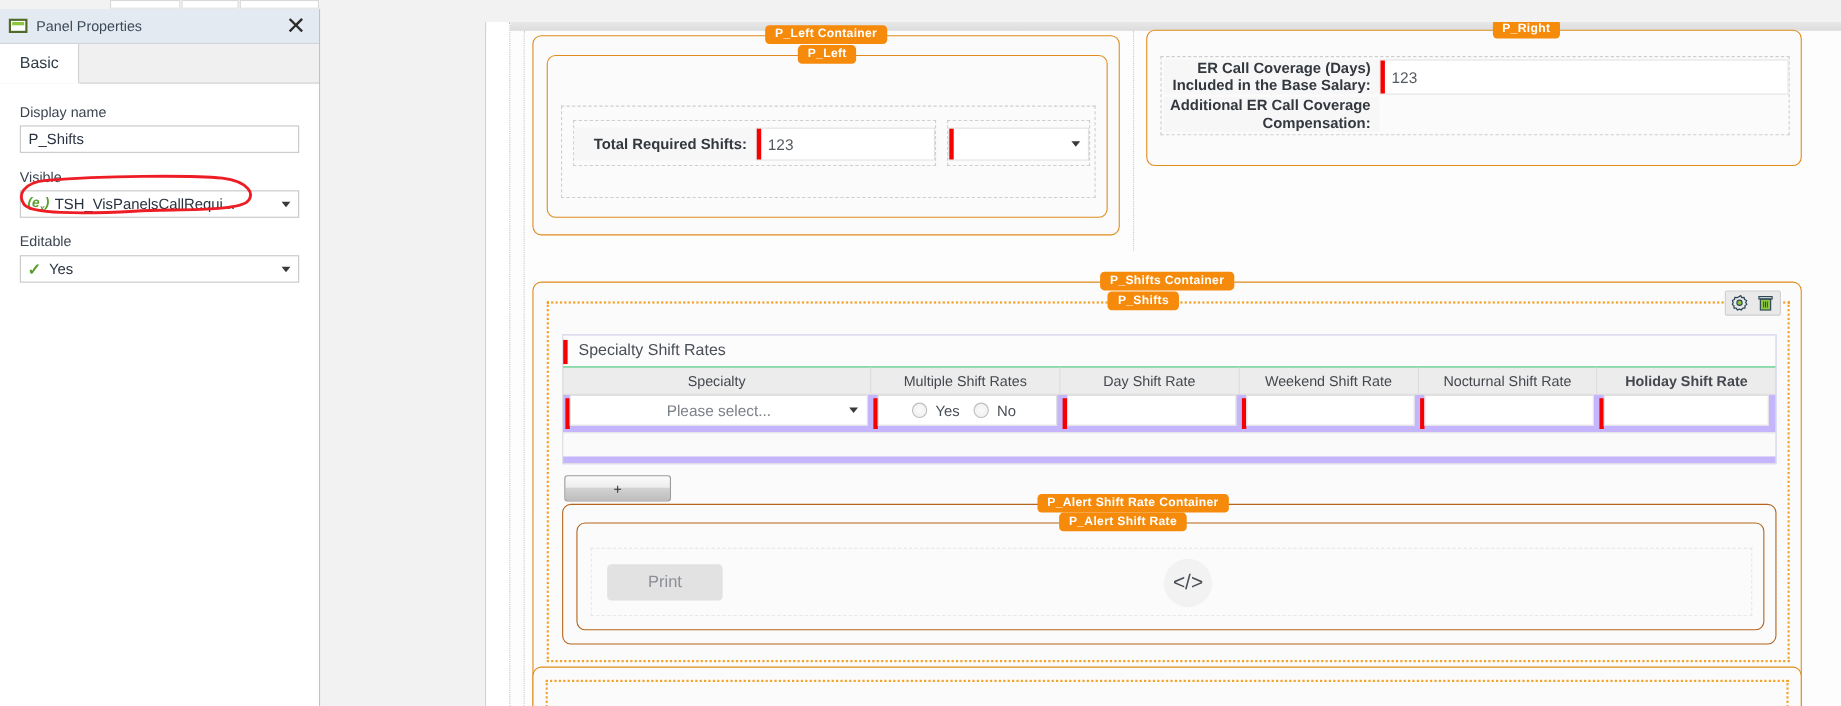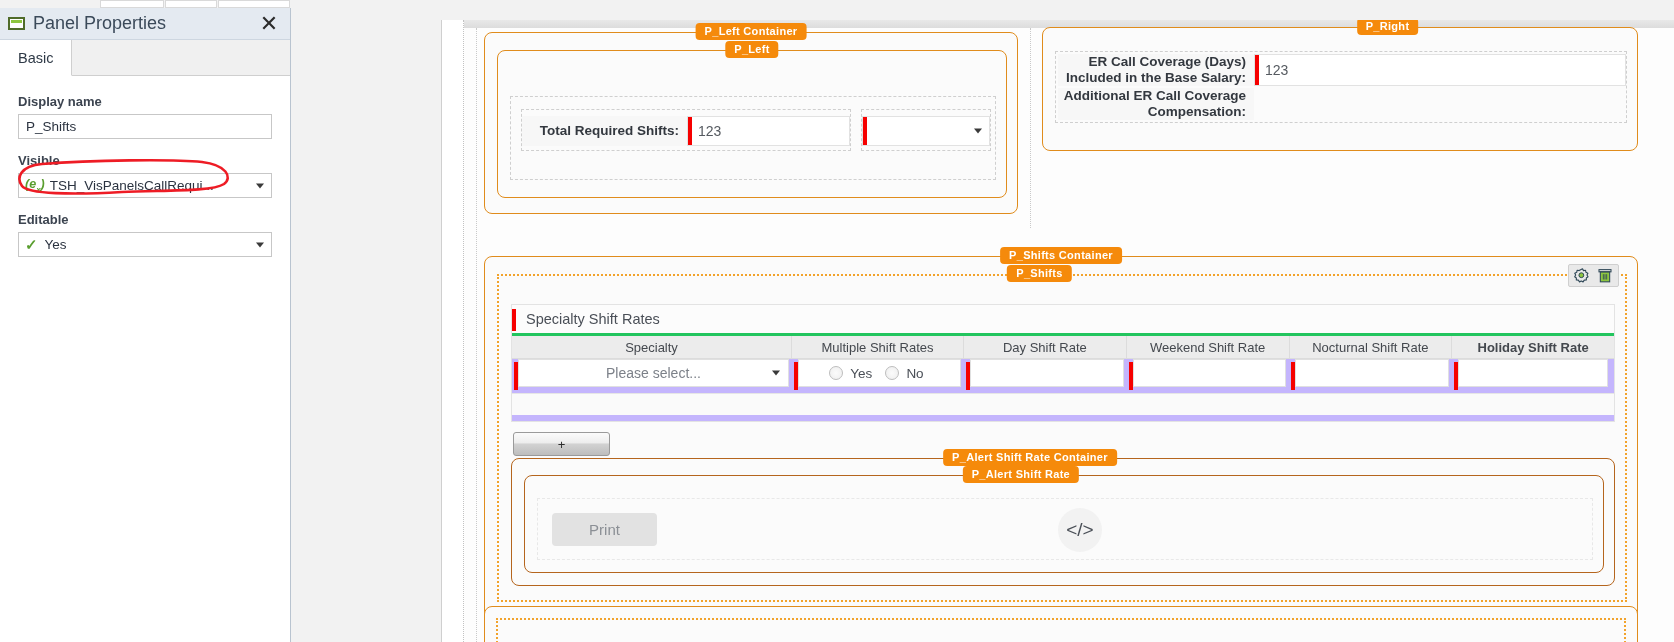--- a/index.html
+++ b/index.html
@@ -22,34 +22,34 @@
     border-right: 1px solid #b9c4d0;
   }
   .dlg-title {
     height: 32px; background: #e4eaf1;
     border-bottom: 1px solid #cdd6e0;
     display: flex; align-items: center; padding: 0 8px; gap: 8px;
     position: relative;
   }
   .dlg-icon { width: 17px; height: 13px; border: 2px solid #4f6b2a; background: #fff; position: relative; }
   .dlg-icon::after { content:""; position:absolute; left:1px; right:1px; top:1px; height:3px; background:#8dc63f; }
-  .dlg-title-text { font-size: 18px; color: #3b4a5a; }
+  .dlg-title-text { font-size: 13px; color: #3b4a5a; }
   .dlg-close {
     position: absolute; right: 10px; top: 50%; transform: translateY(-50%);
     width: 22px; height: 22px; display:flex; align-items:center; justify-content:center;
     color:#2b2b2b; font-size: 22px; line-height: 1; font-weight: 300; cursor: pointer;
   }
   .tabbar { height: 36px; background: #f0f0f0; border-bottom: 1px solid #cfcfcf; display: flex; align-items: stretch; }
   .tab {
     padding: 0 18px; display: flex; align-items: center; font-size: 14.5px; color: #2f3a47;
     background: #ffffff; border-right: 1px solid #cfcfcf; border-bottom: 1px solid #fff;
     margin-bottom: -1px; cursor: pointer;
   }
   .dlg-body { padding: 16px 18px 0 18px; }
-  .field-label { font-size: 13px; color: #3c4450; margin: 14px 0 5px 0; font-weight: bold; }
+  .field-label { font-size: 13px; color: #3c4450; margin: 14px 0 5px 0; }
   .field-label:first-child { margin-top: 2px; }
   .textbox {
     height: 25px; border: 1px solid #c7c7c7; background: #fff;
     display:flex; align-items:center; padding: 0 7px;
     font-size: 13.5px; color: #2b3340;
   }
   .combobox {
     height: 25px; border: 1px solid #c7c7c7; background: #fff;
     display: flex; align-items: center; padding: 0 6px; position: relative; cursor: pointer;
   }
@@ -100,21 +100,21 @@
     font-size: 14px; color: #555a60;
   }
   .reqbar { position: absolute; left: 0; top: 0; width: 4px; height: 100%; background: #f60000; }
 
   
   .gridwrap { position: absolute; background: #c4b5fd; border: 1px solid #e3e3e3; }
   .grid-title {
     height: 28px; display: flex; align-items: center; padding-left: 14px;
     font-size: 14.5px; color: #4a4f57; background: #fcfcfc; position: relative;
   }
-  .grid-head { display: flex; height: 26px; background: #ececec; border-top: 3px solid #22c55e; border-bottom: 1px solid #dcdcdc; }
+  .grid-head { display: flex; height: 26px; background: #ececec; border-top: 1px solid #22c55e; border-bottom: 1px solid #dcdcdc; }
   .grid-head > div {
     display:flex; align-items:center; justify-content:center;
     font-size: 13px; color: #44484e; border-right: 1px solid #dcdcdc;
   }
   .grid-head > div:last-child { border-right: none; font-weight: bold; }
   .grid-row { display: flex; height: 34px; align-items: center; }
   .grid-row > div { height: 100%; display:flex; align-items:flex-start; position: relative; }
   .cellbox {
     height: 28px; margin: 0 3px; flex: 1; background: #fff; border: 1px solid #e0e0e0;
     display: flex; align-items: center; justify-content: center; position: relative;

